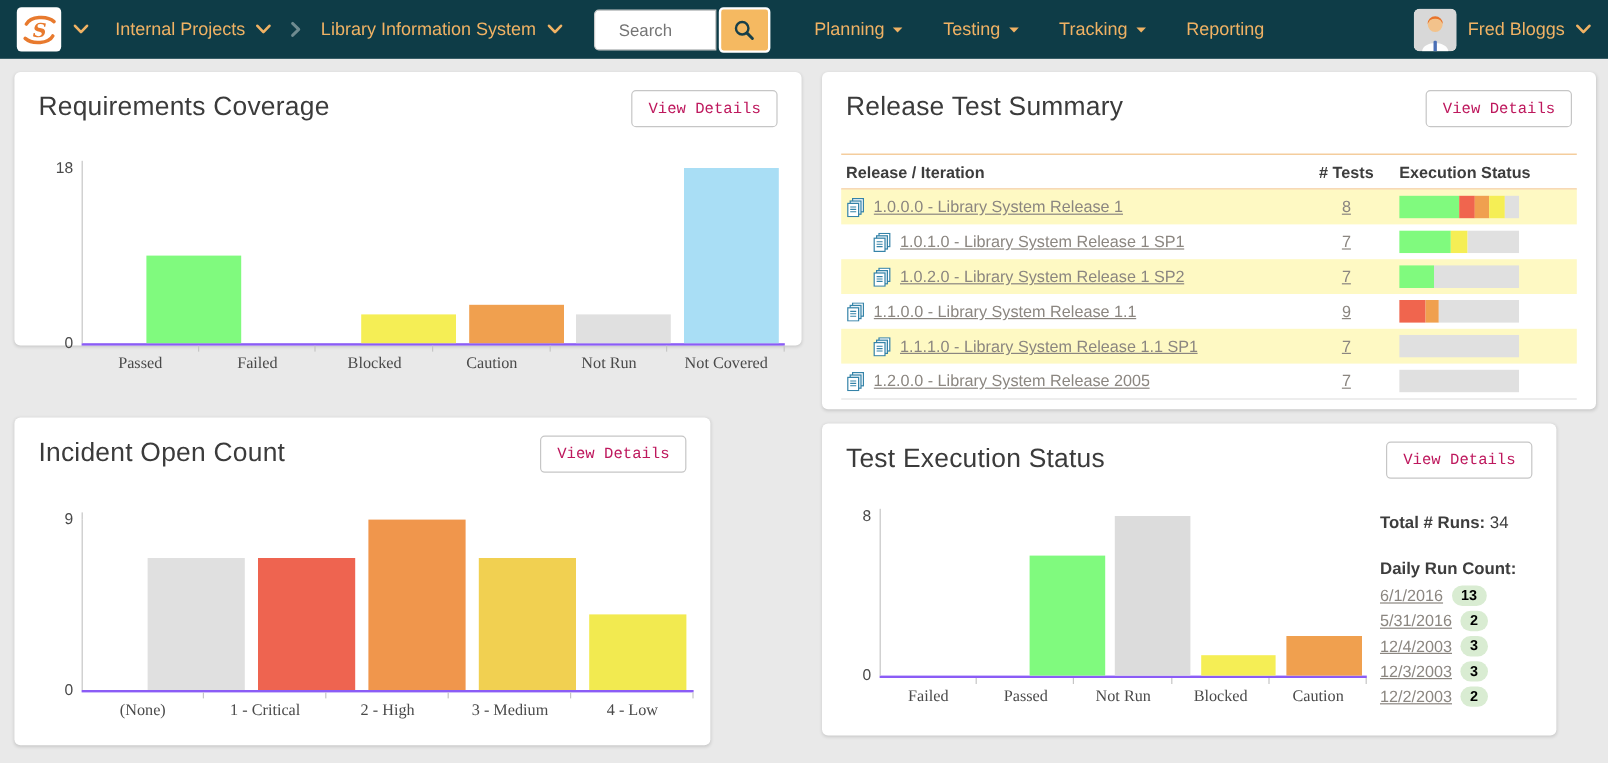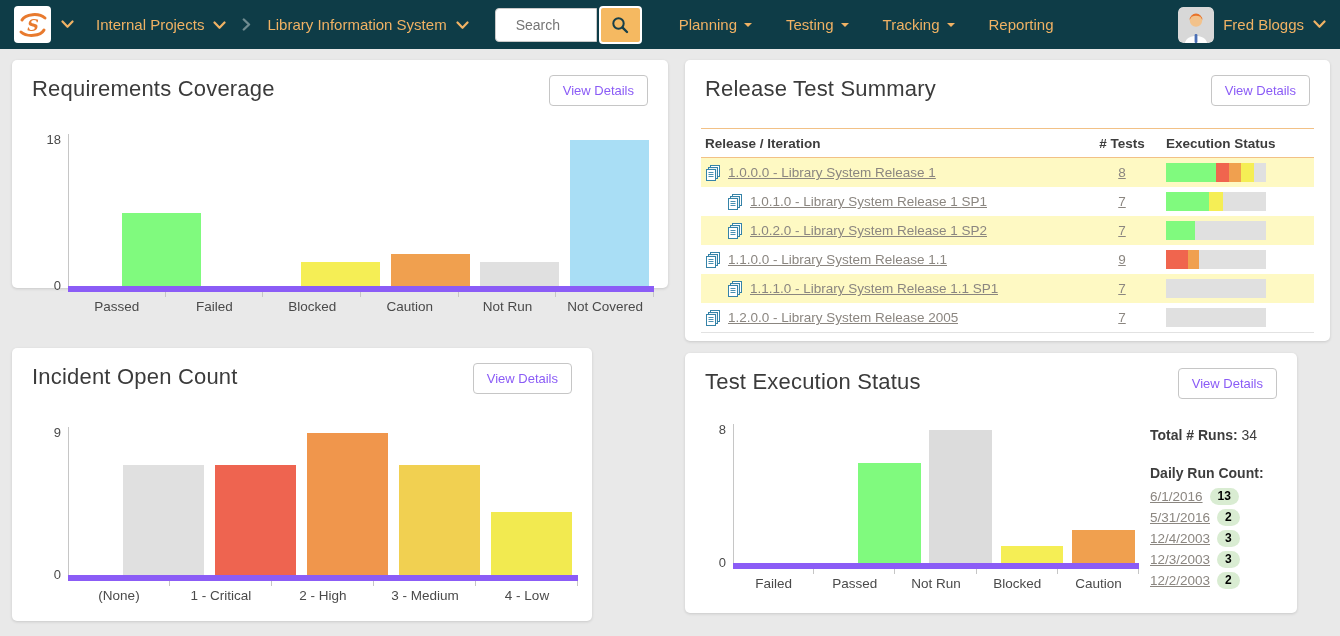--- a/index.html
+++ b/index.html
@@ -49,40 +49,40 @@
   #p-req { left:12px;  top:60px;  width:656px; height:228px; }
   #p-inc { left:12px;  top:348px; width:580px; height:273px; }
   #p-rel { left:685px; top:60px;  width:645px; height:281px; }
   #p-exe { left:685px; top:353px; width:612px; height:260px; }
   .panel h2{
     position:absolute; left:20px; top:16px;
     font-size:22px; font-weight:400; color:#3b3b3b; letter-spacing:.2px;
   }
   .view-details{
     position:absolute; top:15px; right:20px; padding:7px 13px;
-    font-size:13px; color:#8b5cf6; background:#fff; border:1px solid #c6c6c6;
-    border-radius:4px; cursor:pointer; font-family:Liberation Sans, sans-serif;
+    font-size:13px; color:#be185d; background:#fff; border:1px solid #c6c6c6;
+    border-radius:4px; cursor:pointer; font-family:Liberation Mono, monospace;
   }
 
   
   .chart{ position:absolute; padding-left:34px; }
   #chart-req{ left:22px; right:14px; top:80px; }
   #chart-inc{ left:22px; right:14px; top:85px; }
   #chart-exe{ left:14px; top:77px; width:440px; }
   .plot{
     position:relative; display:flex; align-items:flex-end;
     border-left:1px solid #c6c6c6;
     padding-left:48px;
   }
   .plot::before{ content:''; position:absolute; left:-1px; top:-6px; width:1px; height:6px; background:#c6c6c6; }
   .ytick{ position:absolute; left:-34px; width:26px; text-align:right; font-size:13px; color:#4a4a4a; }
   .ytop{ top:-8px; } .yzero{ bottom:-7px; }
   .slot{ flex:1; display:flex; justify-content:center; height:100%; align-items:flex-end; }
   .bar{ width:88%; }
-  .x-labels{ display:flex; border-top:6px solid #8b5cf6; }
+  .x-labels{ display:flex; border-top:2px solid #8b5cf6;font-family:Liberation Serif, serif; }
   .x-labels span{
     flex:1; text-align:center; position:relative; padding-top:7px;
     font-size:13.5px; color:#4a4a4a; white-space:nowrap;
   }
   .x-labels span::after{ content:''; position:absolute; right:0; top:0; width:1px; height:5px; background:#c6c6c6; }
 
   
   .rt-table{ position:absolute; top:68px; left:16px; right:16px; font-size:13.5px; }
   .rt-head{
     display:flex; align-items:center; height:30px; font-weight:bold; color:#3d3d3d;

